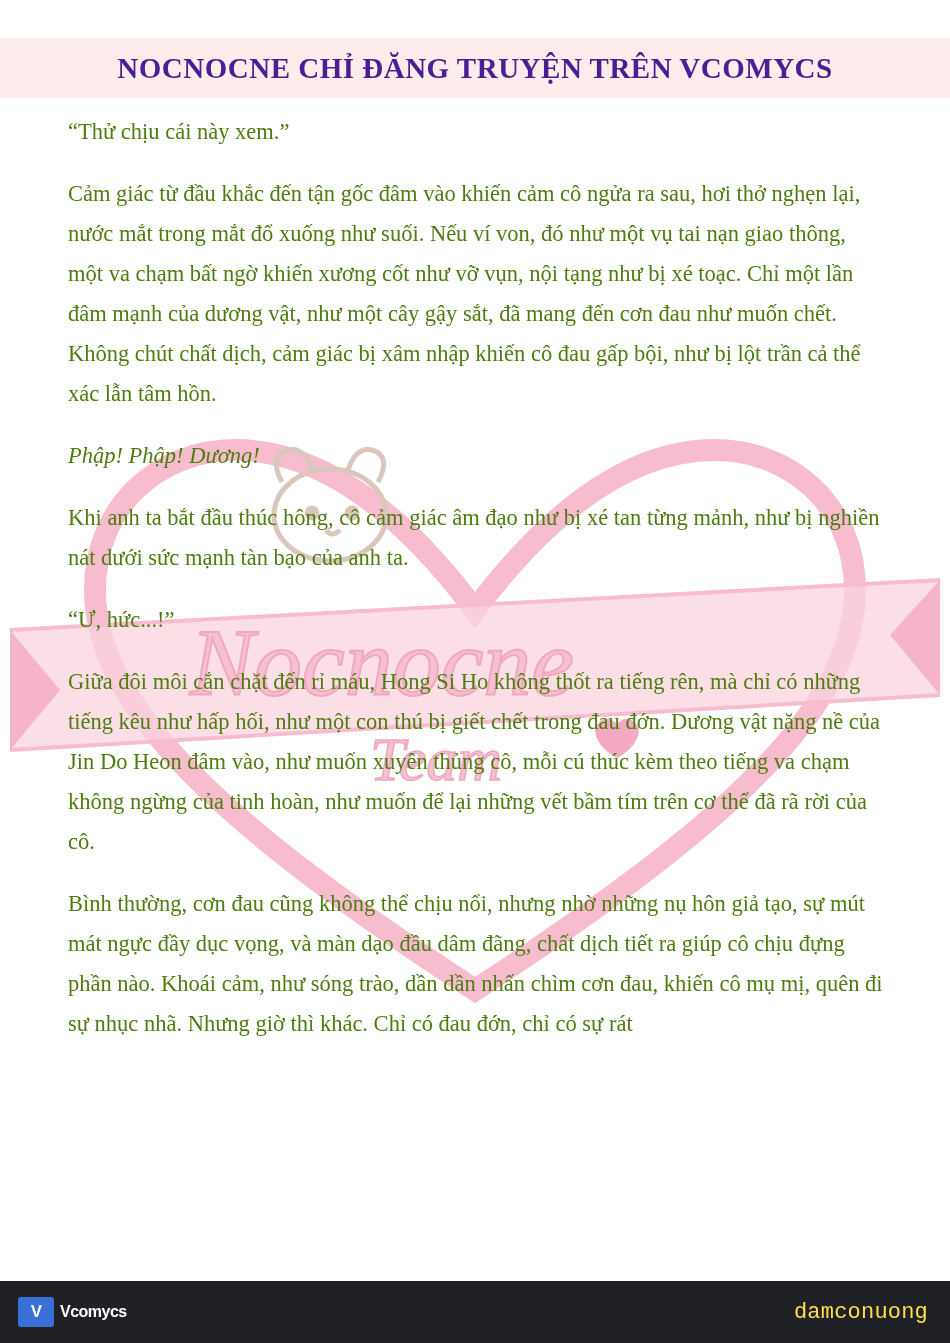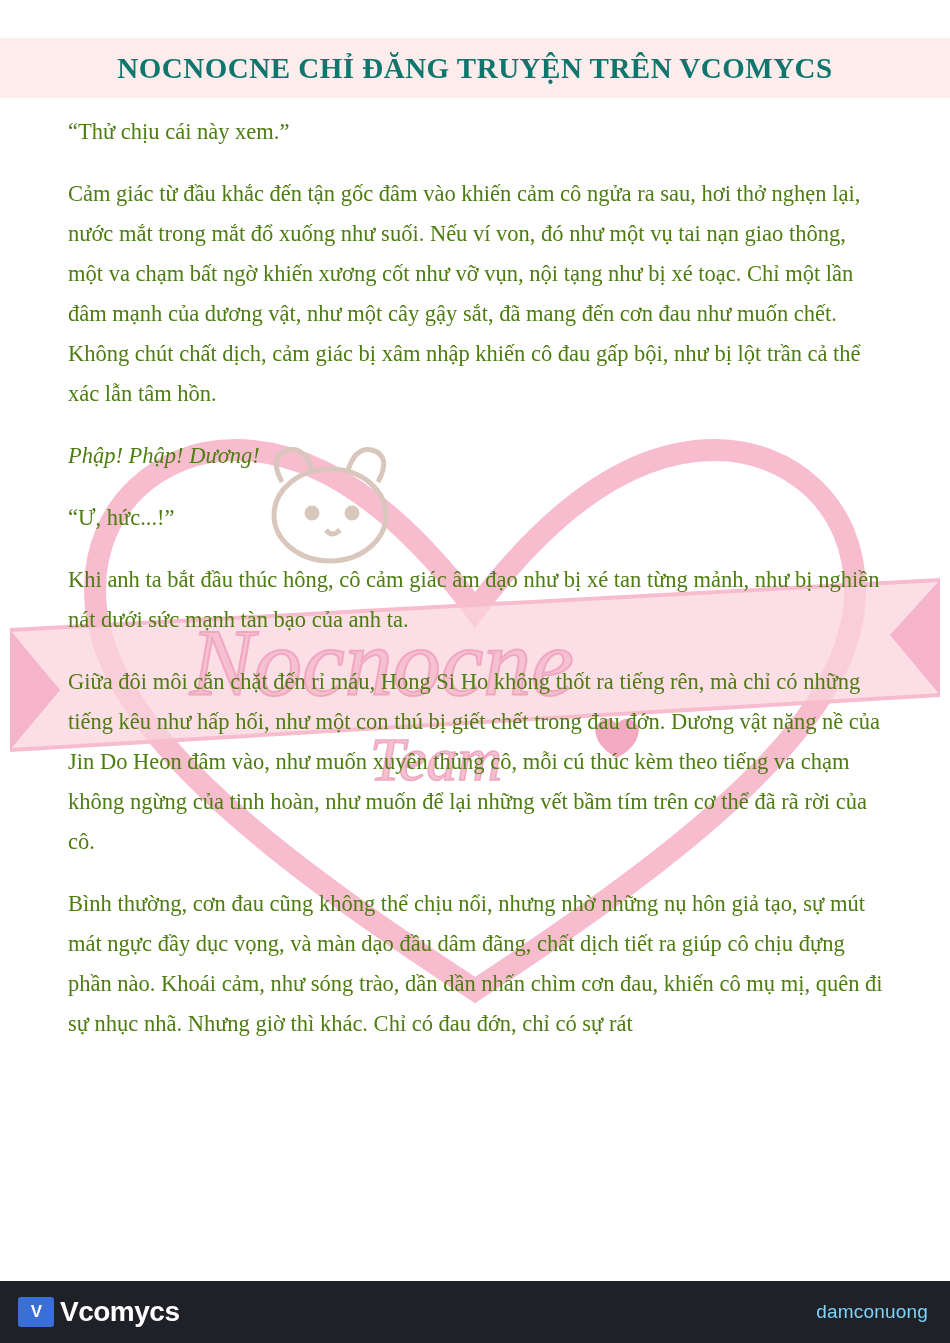--- a/index.html
+++ b/index.html
@@ -44,21 +44,21 @@
     top: 38px;
     width: 950px;
     height: 60px;
     background: #fdecec;
     z-index: 2;
     display: flex;
     align-items: center;
     justify-content: center;
   }
   .header-banner .title {
-    color: #0f766e;
+    color: #4c1d95;
     font-family: "Liberation Serif", serif;
     font-weight: bold;
     font-size: 29px;
     letter-spacing: 0.5px;
     white-space: nowrap;
   }
 
   
   .content {
     position: absolute;
@@ -108,29 +108,29 @@
     color: #ffffff;
     font-family: "Liberation Sans", sans-serif;
     font-weight: bold;
     font-size: 17px;
     letter-spacing: -1px;
   }
   .footer-logo .brand {
     margin-left: 6px;
     color: #ffffff;
     font-family: "Liberation Sans", sans-serif;
-    font-size: 28px;
+    font-size: 16px;
     font-weight: bold;
     letter-spacing: -0.5px;
   }
   .footer-right {
     margin-right: 22px;
-    color: #7dd3fc;
-    font-family: Liberation Sans, sans-serif;
-    font-size: 19px;
+    color: #fde047;
+    font-family: Liberation Mono, monospace;
+    font-size: 22px;
     letter-spacing: 0.2px;
   }
   
   .footer-strip {
     position: absolute;
     left: 0;
     bottom: 62px;
     width: 950px;
     height: 6px;
     background: #ffffff;
@@ -170,22 +170,22 @@
   </div>
 
   <div class="header-banner">
     <div class="title">NOCNOCNE CHỈ ĐĂNG TRUYỆN TRÊN VCOMYCS</div>
   </div>
 
   <div class="content">
     <p class="para">“Thử chịu cái này xem.”</p>
     <p class="para">Cảm giác từ đầu khắc đến tận gốc đâm vào khiến cảm cô ngửa ra sau, hơi thở nghẹn lại, nước mắt trong mắt đổ xuống như suối. Nếu ví von, đó như một vụ tai nạn giao thông, một va chạm bất ngờ khiến xương cốt như vỡ vụn, nội tạng như bị xé toạc. Chỉ một lần đâm mạnh của dương vật, như một cây gậy sắt, đã mang đến cơn đau như muốn chết. Không chút chất dịch, cảm giác bị xâm nhập khiến cô đau gấp bội, như bị lột trần cả thể xác lẫn tâm hồn.</p>
     <p class="para italic">Phập! Phập! Dương!</p>
+    <p class="para">Khi anh ta bắt đầu thúc hông, cô cảm giác âm đạo như bị xé tan từng mảnh, như bị nghiền nát dưới sức mạnh tàn bạo của anh ta.</p>
     <p class="para">“Ư, hức...!”</p>
-    <p class="para">Khi anh ta bắt đầu thúc hông, cô cảm giác âm đạo như bị xé tan từng mảnh, như bị nghiền nát dưới sức mạnh tàn bạo của anh ta.</p>
     <p class="para">Giữa đôi môi cắn chặt đến rỉ máu, Hong Si Ho không thốt ra tiếng rên, mà chỉ có những tiếng kêu như hấp hối, như một con thú bị giết chết trong đau đớn. Dương vật nặng nề của Jin Do Heon đâm vào, như muốn xuyên thủng cô, mỗi cú thúc kèm theo tiếng va chạm không ngừng của tinh hoàn, như muốn để lại những vết bầm tím trên cơ thể đã rã rời của cô.</p>
     <p class="para">Bình thường, cơn đau cũng không thể chịu nổi, nhưng nhờ những nụ hôn giả tạo, sự mút mát ngực đầy dục vọng, và màn dạo đầu dâm đãng, chất dịch tiết ra giúp cô chịu đựng phần nào. Khoái cảm, như sóng trào, dần dần nhấn chìm cơn đau, khiến cô mụ mị, quên đi sự nhục nhã. Nhưng giờ thì khác. Chỉ có đau đớn, chỉ có sự rát</p>
   </div>
 
   <div class="footer-strip"></div>
 
   <div class="footer">
     <div class="footer-logo">
       <div class="mark">V</div>
       <div class="brand">

